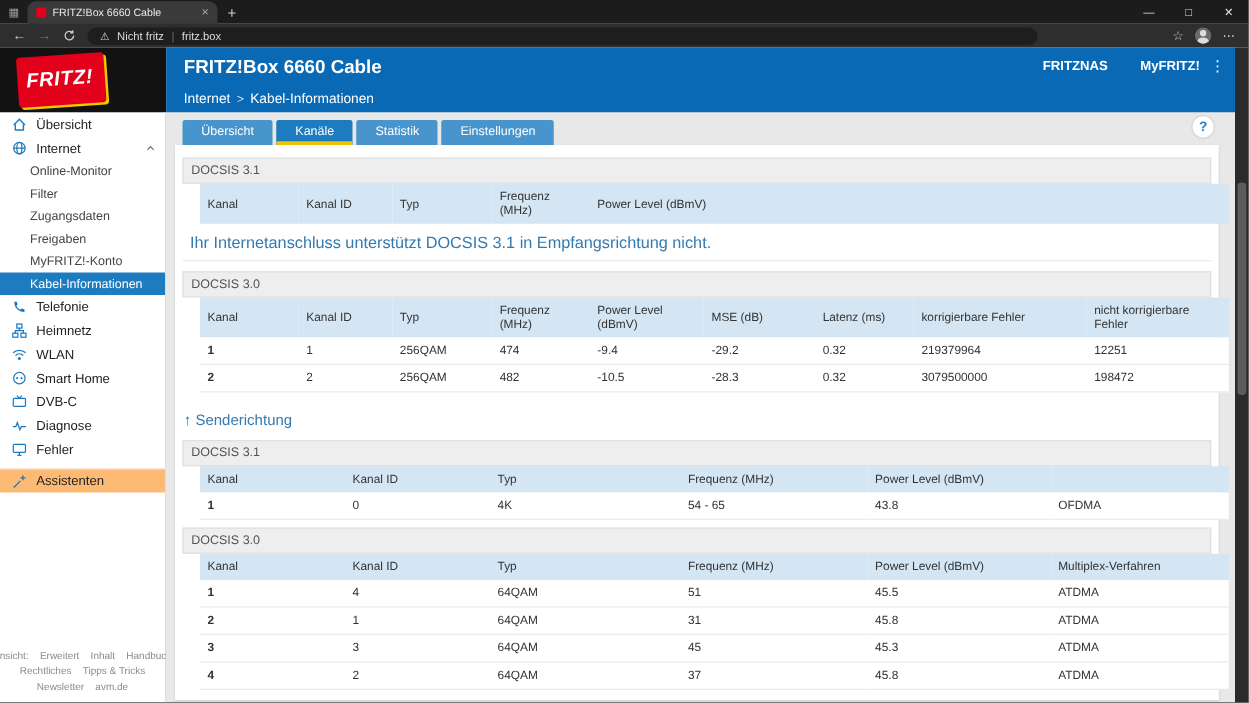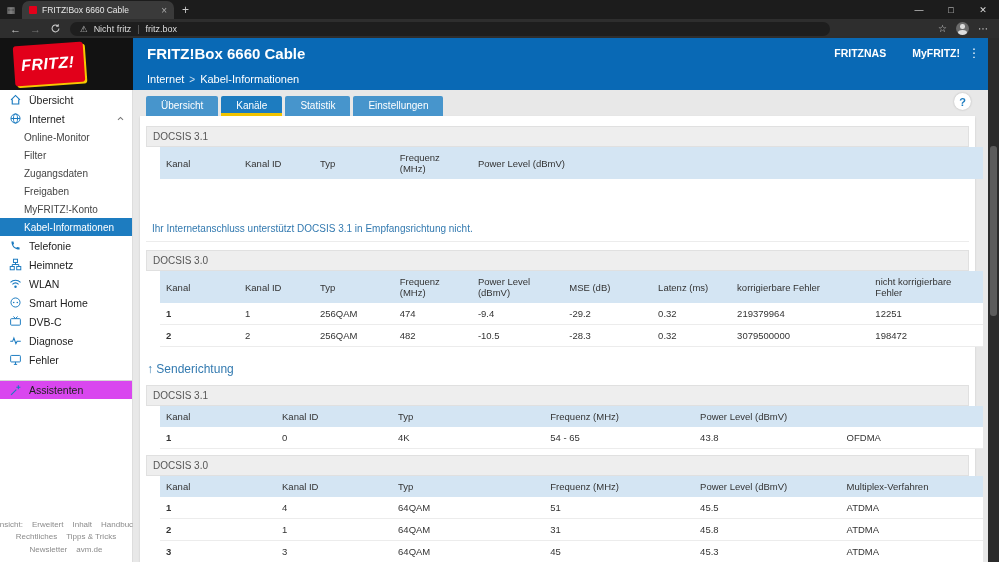--- a/index.html
+++ b/index.html
@@ -48,21 +48,21 @@
   .breadcrumb-row { height:22px; display:flex; align-items:center; gap:5px; padding:0 14px; font-size:11px; }
   .crumb { color:#fff; }
   .crumb-sep { color:#cfe2f2; font-size:10px; }
 
   .sidebar { grid-row:2; grid-column:1; background:#fff; position:relative; border-right:1px solid #ddd; }
   .side-item { display:flex; align-items:center; gap:7px; height:19px; padding:0 7px 0 9px; font-size:10.5px; color:#222; cursor:default; }
   .side-item .s-ico { width:13px; height:13px; flex:0 0 auto; display:flex; align-items:center; justify-content:center; }
   .chev { margin-left:auto; display:flex; }
   .sub-item { height:18px; display:flex; align-items:center; padding-left:24px; font-size:10px; color:#444; }
   .sub-item.selected { background:#1d7cc0; color:#fff; }
-  .side-item.assist { background:#d946ef; border-top:1px solid #d6d6d6; margin-top:11px; }
+  .side-item.assist { background:#fdba74; border-top:1px solid #d6d6d6; margin-top:6px; }
   .side-footer { position:absolute; left:0; right:0; bottom:6px; text-align:center; font-size:8px; color:#8b8b8b; line-height:1.55; }
   .side-footer .frow { display:flex; justify-content:center; gap:9px; }
 
   .content-cell { grid-row:2; grid-column:2; position:relative; background:#e8e8e8; overflow:hidden; }
   .help-circle { position:absolute; top:3px; right:17px; width:17px; height:17px; border-radius:50%; background:#fff; color:#1d7cc0; font-size:11px; font-weight:bold; display:flex; align-items:center; justify-content:center; box-shadow:0 0 2px rgba(0,0,0,.25); }
 
   .tabs-row { display:flex; gap:3px; margin:6px 0 0 13px; }
   .ftab { background:#4795cc; color:#fff; font-size:10px; padding:4px 15px 5px; border-radius:2px 2px 0 0; }
   .ftab.active { background:#1d7cc0; box-shadow:inset 0 -3px 0 #f0c300; }
 
@@ -73,21 +73,21 @@
   table.tbl { width:100%; border-collapse:collapse; table-layout:fixed;margin-left:14px; }
   .tbl th { background:#d4e5f3; color:#333; font-weight:normal; font-size:9.5px; text-align:left; padding:5px 6px; }
   .tbl td { background:#fff; color:#333; font-size:9.5px; padding:5px 6px; border-bottom:1px solid #ececec; }
   .tbl td:first-child { font-weight:bold; }
   .tbl-5 th:nth-child(1){width:9.6%} .tbl-5 th:nth-child(2){width:9.1%} .tbl-5 th:nth-child(3){width:9.7%} .tbl-5 th:nth-child(4){width:9.5%}
   .tbl-9 th:nth-child(1){width:9.6%} .tbl-9 th:nth-child(2){width:9.1%} .tbl-9 th:nth-child(3){width:9.7%} .tbl-9 th:nth-child(4){width:9.5%}
   .tbl-9 th:nth-child(5){width:11.1%} .tbl-9 th:nth-child(6){width:10.8%} .tbl-9 th:nth-child(7){width:9.6%} .tbl-9 th:nth-child(8){width:16.8%}
   .tbl-6 th:nth-child(1){width:14.1%} .tbl-6 th:nth-child(2){width:14.1%} .tbl-6 th:nth-child(3){width:18.5%}
   .tbl-6 th:nth-child(4){width:18.2%} .tbl-6 th:nth-child(5){width:17.8%}
 
-  .docsis-msg { color:#337ab0; font-size:10px; padding:7px 6px; border-bottom:1px solid #ececec;margin-top:37px; }
+  .docsis-msg { color:#337ab0; font-size:13px; padding:7px 6px; border-bottom:1px solid #ececec; }
   .dir-heading { color:#337ab0; font-size:12px; margin:15px 0 9px 1px; }
 
   svg.ico { display:block; }
 </style>
 </head>
 <body>
 
 <div id="screen">
 
   <div class="tabstrip">

